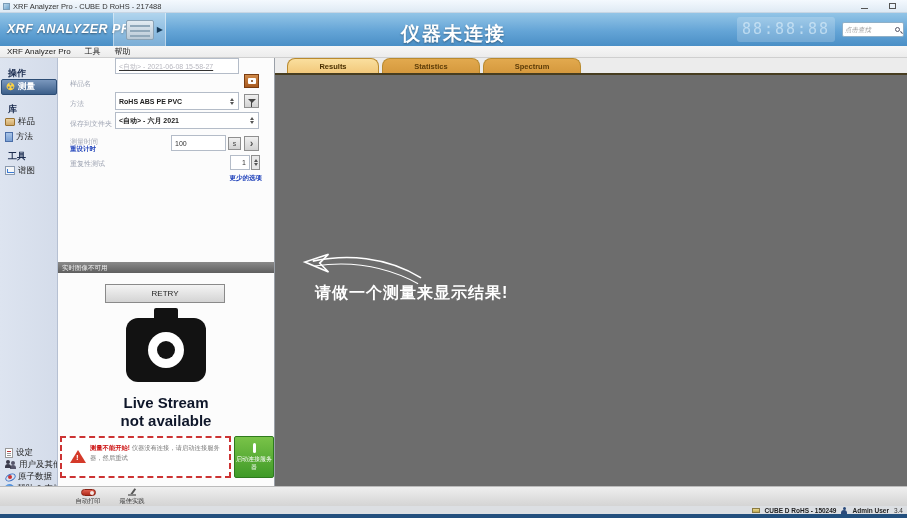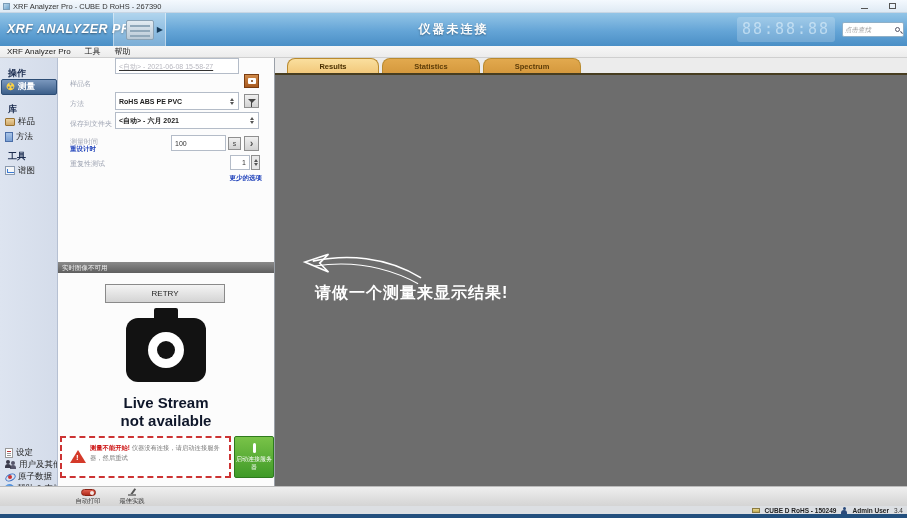--- a/index.html
+++ b/index.html
@@ -24,21 +24,21 @@
     font-style:italic; color:#fff; letter-spacing:0.5px; text-shadow:0 1px 2px rgba(0,0,0,0.45); white-space:nowrap; }
   .inst-widget { position:absolute; left:113px; top:0; width:53px; height:33px;
     background:rgba(255,255,255,0.28); border-left:1px solid rgba(255,255,255,0.45);
     border-right:1px solid rgba(255,255,255,0.45); display:flex; align-items:center; justify-content:center; }
   .inst-img { width:28px; height:20px; background:linear-gradient(#e2ebf2,#b9c9d6);
     border:1px solid #8aa2b5; border-radius:2px; position:relative; }
   .inst-img:before { content:""; position:absolute; left:3px; top:4px; width:20px; height:2px;
     background:#90a8ba; box-shadow:0 5px 0 #90a8ba, 0 10px 0 #90a8ba; }
   .inst-play { position:absolute; right:2px; top:12px; font-size:8px; color:#173a58; }
   .banner-status { position:absolute; left:0; top:8px; width:100%; text-align:center;
-    font-size:12px; font-weight:bold; color:#fff; text-shadow:0 1px 2px rgba(0,0,0,0.35);
+    font-size:19px; font-weight:bold; color:#fff; text-shadow:0 1px 2px rgba(0,0,0,0.35);
     letter-spacing:2px; pointer-events:none; }
   .clock { position:absolute; left:737px; top:4px; width:98px; height:25px;
     background:rgba(255,255,255,0.20); border-radius:3px; text-align:center; line-height:25px;
     font-family:"DejaVu Sans Mono",monospace; font-size:15px; letter-spacing:2px;
     color:rgba(235,248,255,0.55); }
   .search-box { position:absolute; left:842px; top:9px; width:62px; height:15px;
     background:#fff; border:1px solid #8fb0c8; border-radius:2px; display:flex; align-items:center; }
   .search-box input { flex:1; min-width:0; border:none; outline:none; font-size:6.5px;
     font-style:italic; color:#555; padding:0 2px; background:transparent;
     font-family:"Liberation Sans",sans-serif; }
@@ -178,21 +178,21 @@
   .usr-ico:after { content:""; position:absolute; left:0; top:3px; width:6px; height:4px;
     border-radius:3px 3px 0 0; background:#2a4a7a; }
   .ver { font-weight:normal; color:#333; }
   .taskbar-strip { position:absolute; left:0; top:514px; width:907px; height:4px; background:#23507e; }
 </style>
 </head>
 <body>
 
 <div class="titlebar">
   <span class="app-ico"></span>
-  <span>XRF Analyzer Pro - CUBE D RoHS - 267390</span>
+  <span>XRF Analyzer Pro - CUBE D RoHS - 217488</span>
   <span class="win-btns">
     <span class="win-btn">
         <span class="min-glyph"></span>
       </span>
     <span class="win-btn">
         <span class="max-glyph"></span>
       </span>
   </span>
 </div>
 

